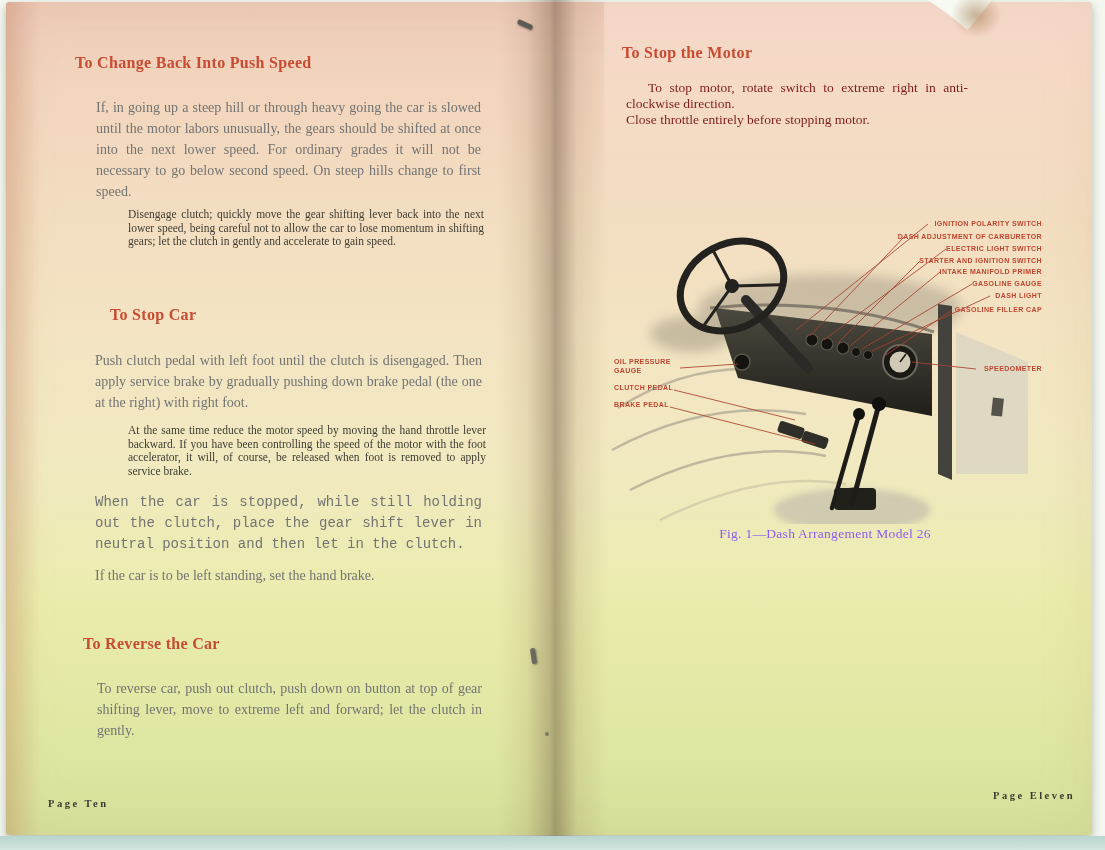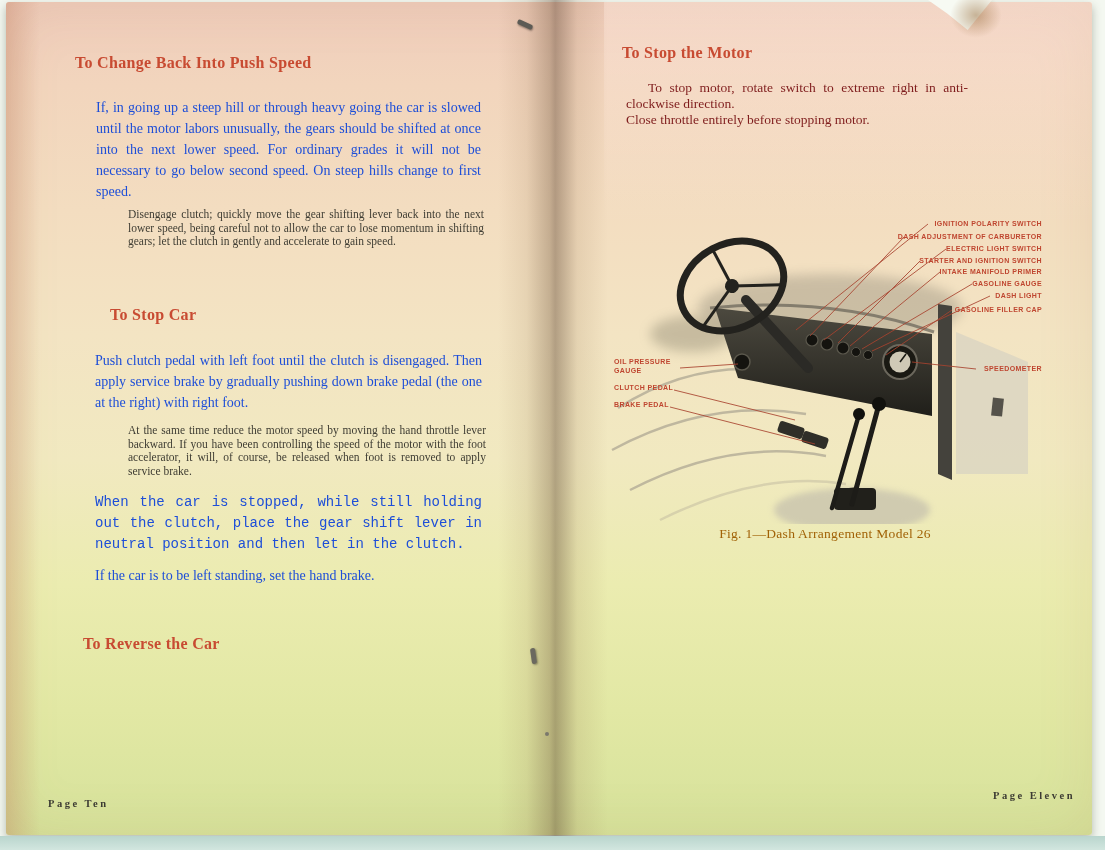--- a/index.html
+++ b/index.html
@@ -60,21 +60,21 @@
     background:#7a786c; border-radius:50%;
   }
 
   .h-red {
     position:absolute; font-family:"Liberation Serif",serif;
     color:#c84b32; font-size:16px; font-weight:600; letter-spacing:.3px;
     white-space:nowrap;
   }
   .body-text {
     position:absolute; font-family:"Liberation Serif",serif;
-    color:#1d4ed8; font-size:14px; line-height:21px; text-align:justify;
+    color:#737373; font-size:14px; line-height:21px; text-align:justify;
   }
   .note-text {
     position:absolute; font-family:"Liberation Serif",serif;
     color:#3f3d33; font-size:11.5px; line-height:13.5px; text-align:justify;margin-left:8px;
   }
   .rp-paras { position:absolute; left:626px; top:80px; width:342px; }
   .rp-paras p {
     margin:0; font-family:"Liberation Serif",serif; color:#7f1d1d;
     font-size:13.5px; line-height:16px; text-align:justify;
   }
@@ -88,21 +88,21 @@
   .figure svg { position:absolute; left:0; top:0; }
   .fig-label {
     position:absolute; font-family:"Liberation Sans",sans-serif;
     font-size:7px; font-weight:bold; letter-spacing:.4px; color:#bf4630;
     line-height:8.5px; white-space:nowrap;
   }
   .fig-label.wrap { white-space:normal; width:62px; }
   .fig-label.r { right:28px; text-align:right; }
   .caption {
     position:absolute; left:605px; top:526px; width:440px; text-align:center;
-    font-family:"Liberation Serif",serif; font-size:13.5px; color:#a16207;
+    font-family:"Liberation Serif",serif; font-size:13.5px; color:#8b5cf6;
     letter-spacing:.3px;
   }
 </style>
 </head>
 <body>
 
 <div class="scan">
 
   <div class="paper"></div>
   <div class="left-edge-tint"></div>
@@ -112,20 +112,21 @@
   <div class="body-text" style="left:96px; top:97px; width:385px;">If, in going up a steep hill or through heavy going the car is slowed until the motor labors unusually, the gears should be shifted at once into the next lower speed.  For ordinary grades it will not be necessary to go below second speed.  On steep hills change to first speed.</div>
   <div class="note-text" style="left:120px; top:208px; width:356px;">Disengage clutch; quickly move the gear shifting lever back into the next lower speed, being careful not to allow the car to lose momentum in shifting gears; let the clutch in gently and accelerate to gain speed.</div>
 
   <div class="h-red" style="left:75px; top:306px;margin-left:35px;">To Stop Car</div>
   <div class="body-text" style="left:95px; top:350px; width:387px;">Push clutch pedal with left foot until the clutch is disengaged. Then apply service brake by gradually pushing down brake pedal (the one at the right) with right foot.</div>
   <div class="note-text" style="left:120px; top:424px; width:358px;">At the same time reduce the motor speed by moving the hand throttle lever backward.  If you have been controlling the speed of the motor with the foot accelerator, it will, of course, be released when foot is removed to apply service brake.</div>
   <div class="body-text" style="left:95px; top:492px; width:387px;font-family:Liberation Mono, monospace;">When the car is stopped, while still holding out the clutch, place the gear shift lever in neutral position and then let in the clutch.</div>
   <div class="body-text" style="left:95px; top:565px; width:387px;">If the car is to be left standing, set the hand brake.</div>
 
   <div class="h-red" style="left:83px; top:635px;">To Reverse the Car</div>
+  <div class="body-text" style="left:97px; top:678px; width:385px;">To reverse car, push out clutch, push down on button at top of gear shifting lever, move to extreme left and forward; let the clutch in gently.</div>
 
   <div class="footer-text" style="left:48px; top:798px;">Page Ten</div>
 
   <div class="h-red" style="left:622px; top:44px;">To Stop the Motor</div>
 
   <div class="rp-paras">
     <p class="indent">To stop motor, rotate switch to extreme right in anti-clockwise direction.</p>
     <p>Close throttle entirely before stopping motor.</p>
   </div>
 

